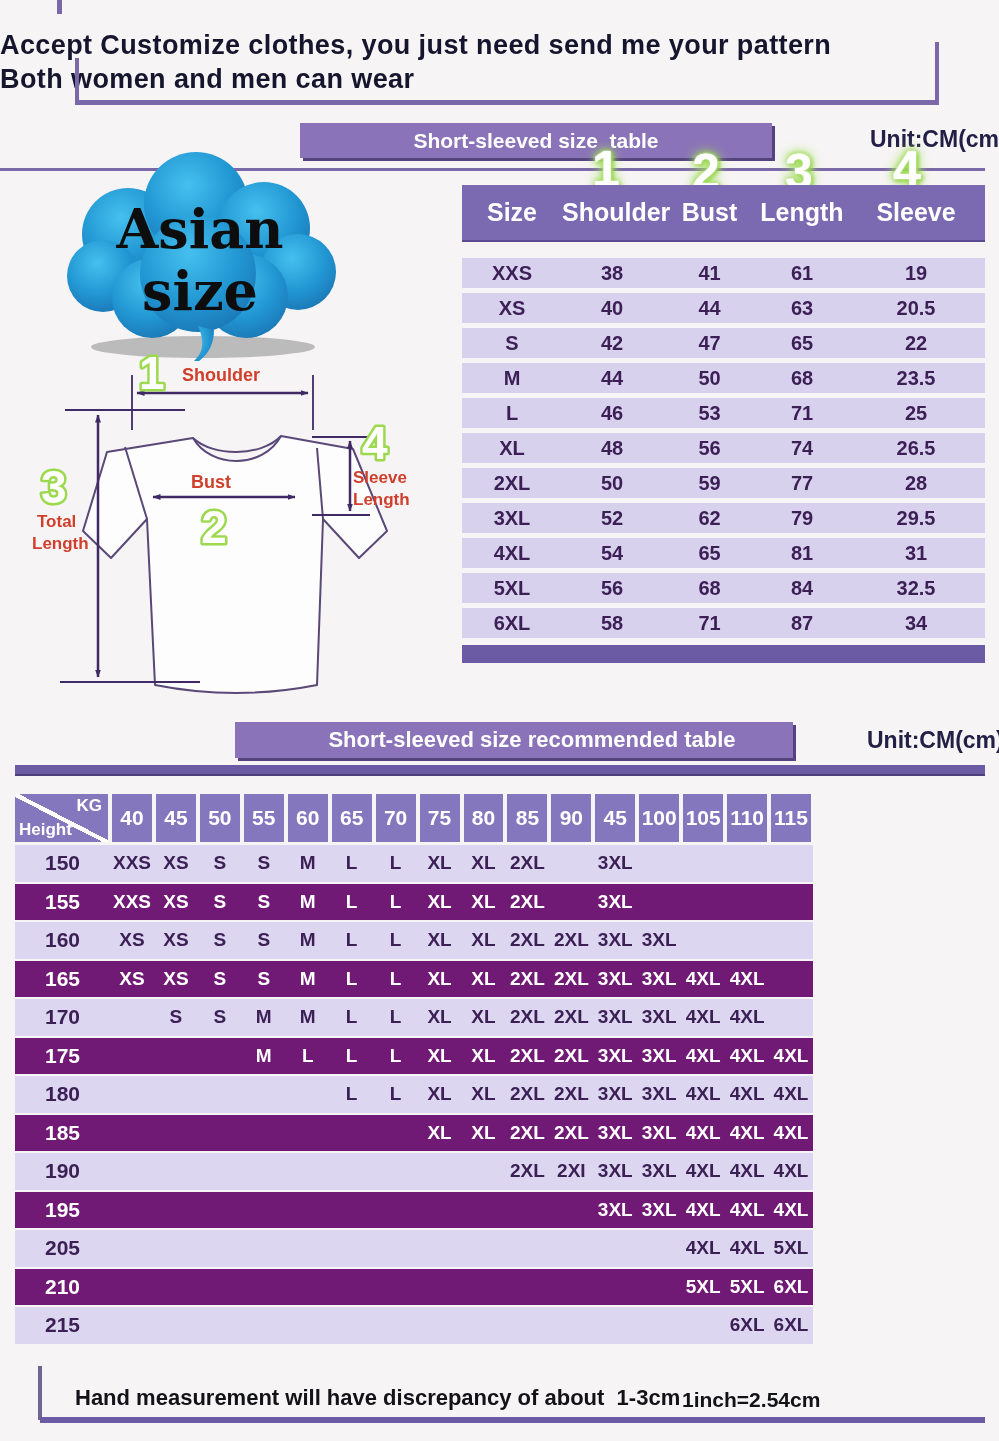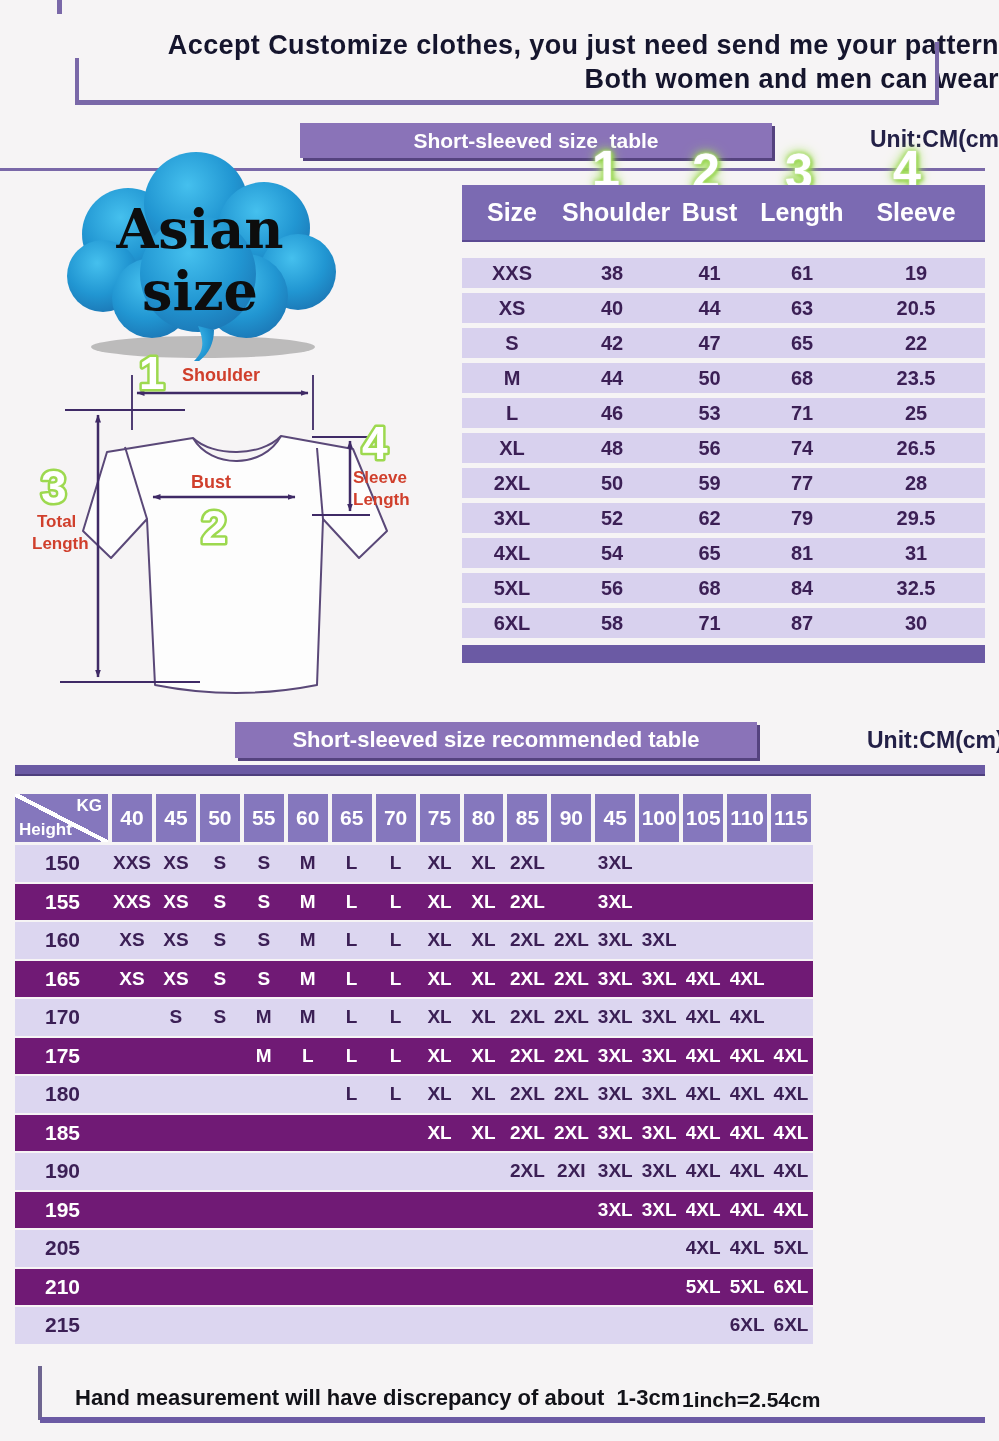--- a/index.html
+++ b/index.html
@@ -2,31 +2,31 @@
 <html><head>
 <meta charset="utf-8">
 <style>
   html,body { margin:0; padding:0; background:#e9e9e9; }
   .page {
     position:relative; width:999px; height:1441px; margin:0 auto;
     background:#f6f4f5; overflow:hidden;
     font-family:"Liberation Sans", sans-serif;
   }
   
-  .title { position:absolute; top:28px; left:0; width:100%; text-align:right;
+  .title { position:absolute; top:28px; left:0; width:100%; text-align:left;
            font-weight:bold; font-size:27px; line-height:34px; color:#15152d; letter-spacing:.4px; }
   .tick-corner { position:absolute; left:57px; top:0; width:5px; height:14px; background:#7a68a8; }
   .bracket-left  { position:absolute; left:75px;  top:58px;  width:4px;  height:46px; background:#7a68a8; }
   .bracket-bottom{ position:absolute; left:75px;  top:100px; width:864px; height:5px; background:#7a68a8; }
   .bracket-right { position:absolute; left:935px; top:42px;  width:4px;  height:63px; background:#7a68a8; }
   
   .banner { position:absolute; background:#8a73b8; color:#fff; font-weight:bold; text-align:center;
             box-shadow:3px 3px 0 #55437f; }
   .banner1 { left:300px; top:123px; width:472px; height:35px; font-size:21px; line-height:35px; white-space:pre; }
-  .banner2 { left:235px; top:722px; width:522px; height:36px; font-size:22px; line-height:36px; }
+  .banner2 { left:235px; top:722px; width:522px; height:36px; font-size:22px; line-height:36px;padding-left:36px; }
   .unit { position:absolute; font-weight:bold; font-size:23px; color:#232047;margin-left:40px; }
   .unit1 { left:830px; top:126px; }
   .unit2 { left:827px; top:727px; }
   .hline1 { position:absolute; left:0; top:168px; width:985px; height:3px; background:#7a68a8; }
   .hbar2  { position:absolute; left:15px; top:765px; width:970px; height:9px; background:#6b5aa4; border-bottom:2px solid #4e3f7d; }
   
   .gnum { position:absolute; font-weight:bold; font-size:50px; color:#fff;
           text-shadow:0 0 2px #fff, 0 0 5px #8ed142, 0 0 9px #9fde55, 0 0 14px #aee468, 2px 2px 4px #86c93c; }
   .g1 { left:592px; top:140px; } .g2 { left:692px; top:143px; }
   .g3 { left:785px; top:143px; } .g4 { left:893px; top:140px; }
@@ -192,21 +192,21 @@
           <div>56</div>
           <div>68</div>
           <div>84</div>
           <div>32.5</div>
         </div>
         <div class="srow">
           <div>6XL</div>
           <div>58</div>
           <div>71</div>
           <div>87</div>
-          <div>30</div>
+          <div>34</div>
         </div>
       </div>
     <div class="sbar"></div>
   </div>
 
   <svg class="diagram" width="445" height="365" viewBox="0 0 445 365">
     <defs>
       <marker id="ah" markerWidth="10" markerHeight="8" refX="7.5" refY="3" orient="auto-start-reverse" markerUnits="userSpaceOnUse">
         <path d="M0,0 L8,3 L0,6 Z" fill="#3f2a66"></path>
       </marker>

